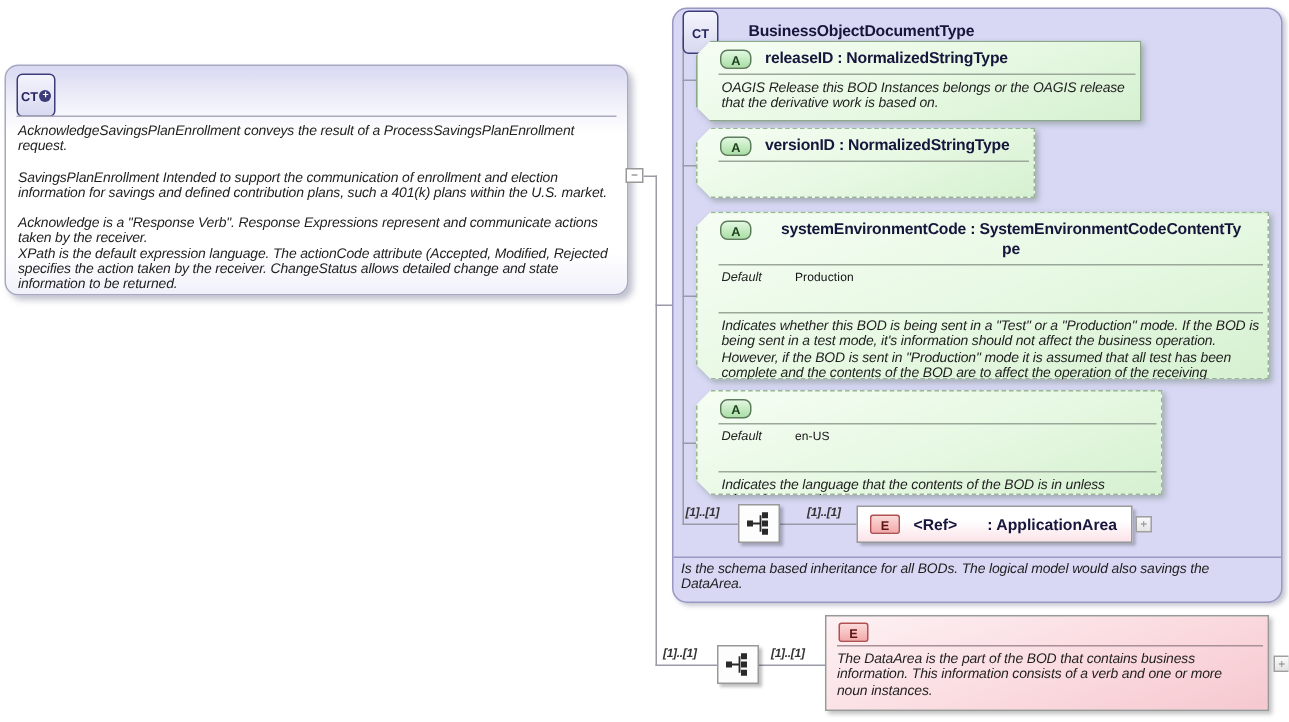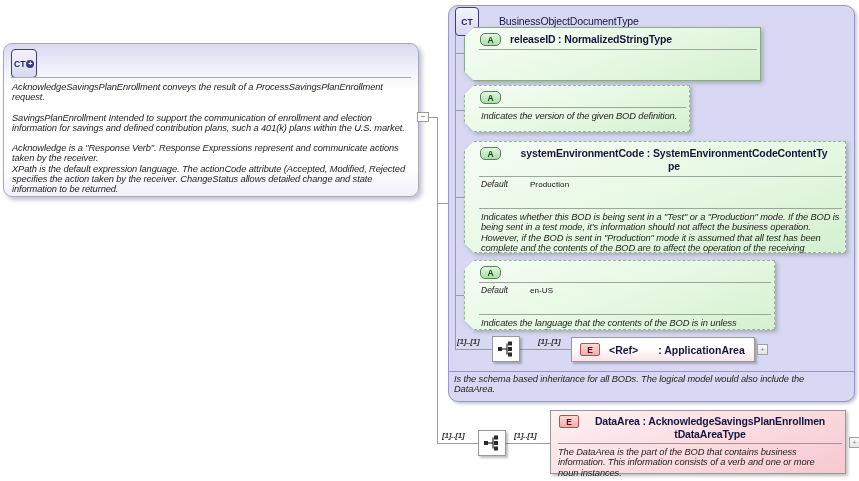--- a/index.html
+++ b/index.html
@@ -14,21 +14,21 @@
   #left-box { position:absolute; left:3px; top:43px; width:416px; height:154px;
     border:1px solid #a8a8c0; border-radius:9px;
     background:linear-gradient(180deg,#d9d9f2 0px,#f2f2fb 26px,#ffffff 46px,#ffffff 82%,#f0f0fa 100%);
     box-shadow:3px 3px 4px rgba(120,120,150,.45); z-index:2; }
   .ct-title-row { display:flex; align-items:flex-start; padding:5px 8px 0 7px; }
   .badge-ct { display:inline-flex; align-items:center; justify-content:center; gap:1px;
     min-width:24px; height:29px; padding:0 2px; border:1px solid #3c3c78; border-radius:4px;
     background:linear-gradient(#f4f4fd,#d8d8f0); color:#26265e; font-size:8.5px; font-weight:bold; }
   .ct-plus { display:inline-block; width:8px; height:8px; border-radius:50%; background:#3c3c78;
     color:#fff; font-size:7px; line-height:8px; text-align:center; font-weight:bold; }
-  .box-title { margin-left:7px; font-size:10.5px; font-weight:normal; color:#16163c;
+  .box-title { margin-left:7px; font-size:10.5px; font-weight:bold; color:#16163c;
     line-height:12.5px; letter-spacing:-0.15px; white-space:pre-line;padding-left:12px; }
   .sep { position:absolute; left:7px; right:7px; height:1px; background:#aaaabc; }
   .desc { position:absolute; font-style:italic; font-size:9.3px; line-height:10.2px;
     color:#1e1e1e; white-space:pre-line; letter-spacing:-0.1px; }
 
   
   .minus-box { position:absolute; width:12px; height:10px; background:#ffffff; border:1px solid #999;
     font-size:8px; line-height:8px; text-align:center; color:#555; z-index:5; }
   .plus-box { position:absolute; width:11px; height:11px; border:1px solid #a0a0a0;
     background:linear-gradient(#fafafa,#e4e4e4); font-size:8px; line-height:9px; text-align:center;
@@ -139,30 +139,31 @@
     <div class="box-title">BusinessObjectDocumentType</div>
   </div>
 
   <div class="attr-wrap" style="left:464px; top:27px; width:297px; height:54px;">
     <div class="attr-box">
       <div class="attr-head">
         <span class="badge-a">A</span>
         <div class="attr-title">releaseID : NormalizedStringType</div>
       </div>
       <div class="attr-sep"></div>
+      <div class="attr-desc">OAGIS Release this BOD Instances belongs or the OAGIS release that the derivative work is based on.</div>
     </div>
   </div>
 
   <div class="attr-wrap" style="left:464px; top:85px; width:226px; height:47px;">
     <div class="attr-box dashed">
       <div class="attr-head">
         <span class="badge-a">A</span>
-      </div>
-      <div class="attr-sep"></div>
-      <div class="attr-desc">Indicates the version of the given BOD definition.</div>
+        <div class="attr-title">versionID : NormalizedStringType</div>
+      </div>
+      <div class="attr-sep"></div>
     </div>
   </div>
 
   <div class="attr-wrap" style="left:464px; top:141px; width:382px; height:112px;">
     <div class="attr-box dashed">
       <div class="attr-head">
         <span class="badge-a">A</span>
         <div class="attr-title centered">systemEnvironmentCode : SystemEnvironmentCodeContentTy
 pe</div>
       </div>
@@ -204,39 +205,37 @@
   </div>
   <div class="card-label" style="left:538px; top:337px;">[1]..[1]</div>
   <div id="ref-box">
     <span class="badge-e">E</span>
     <span class="el-name">&lt;Ref&gt;</span>
     <span class="el-type">: ApplicationArea</span>
   </div>
   <div class="plus-box" style="left:757px; top:344px;">+</div>
 
   <div id="bod-sep"></div>
-  <div id="bod-note">Is the schema based inheritance for all BODs. The logical model would also include the DataArea.</div>
+  <div id="bod-note">Is the schema based inheritance for all BODs. The logical model would also savings the DataArea.</div>
 
   <div class="card-label" style="left:442px; top:431px;">[1]..[1]</div>
   <div class="seq-icon" style="left:478px; top:430px;">
     <svg width="18" height="18" viewBox="0 0 18 18">
       <rect x="1" y="7" width="4" height="4" fill="#2a2a2a"></rect>
       <line x1="5" y1="9" x2="10" y2="9" stroke="#2a2a2a" stroke-width="1.2"></line>
       <line x1="10" y1="3.5" x2="10" y2="14.5" stroke="#2a2a2a" stroke-width="1.2"></line>
       <rect x="11" y="1.5" width="4" height="4" fill="#2a2a2a"></rect>
       <rect x="11" y="7" width="4" height="4" fill="#2a2a2a"></rect>
       <rect x="11" y="12.5" width="4" height="4" fill="#2a2a2a"></rect>
     </svg>
   </div>
   <div class="card-label" style="left:514px; top:431px;">[1]..[1]</div>
 
   <div id="dataarea-box">
     <div class="el-head">
       <span class="badge-e">E</span>
-      <div class="el-title">DataArea : AcknowledgeSavingsPlanEnrollmen
-tDataAreaType</div>
     </div>
     <div class="el-sep"></div>
     <div class="el-desc">The DataArea is the part of the BOD that contains business information. This information consists of a verb and one or more noun instances.</div>
   </div>
   <div class="plus-box" style="left:849px; top:437px;">+</div>
 
 </div>
 
 </body></html>

